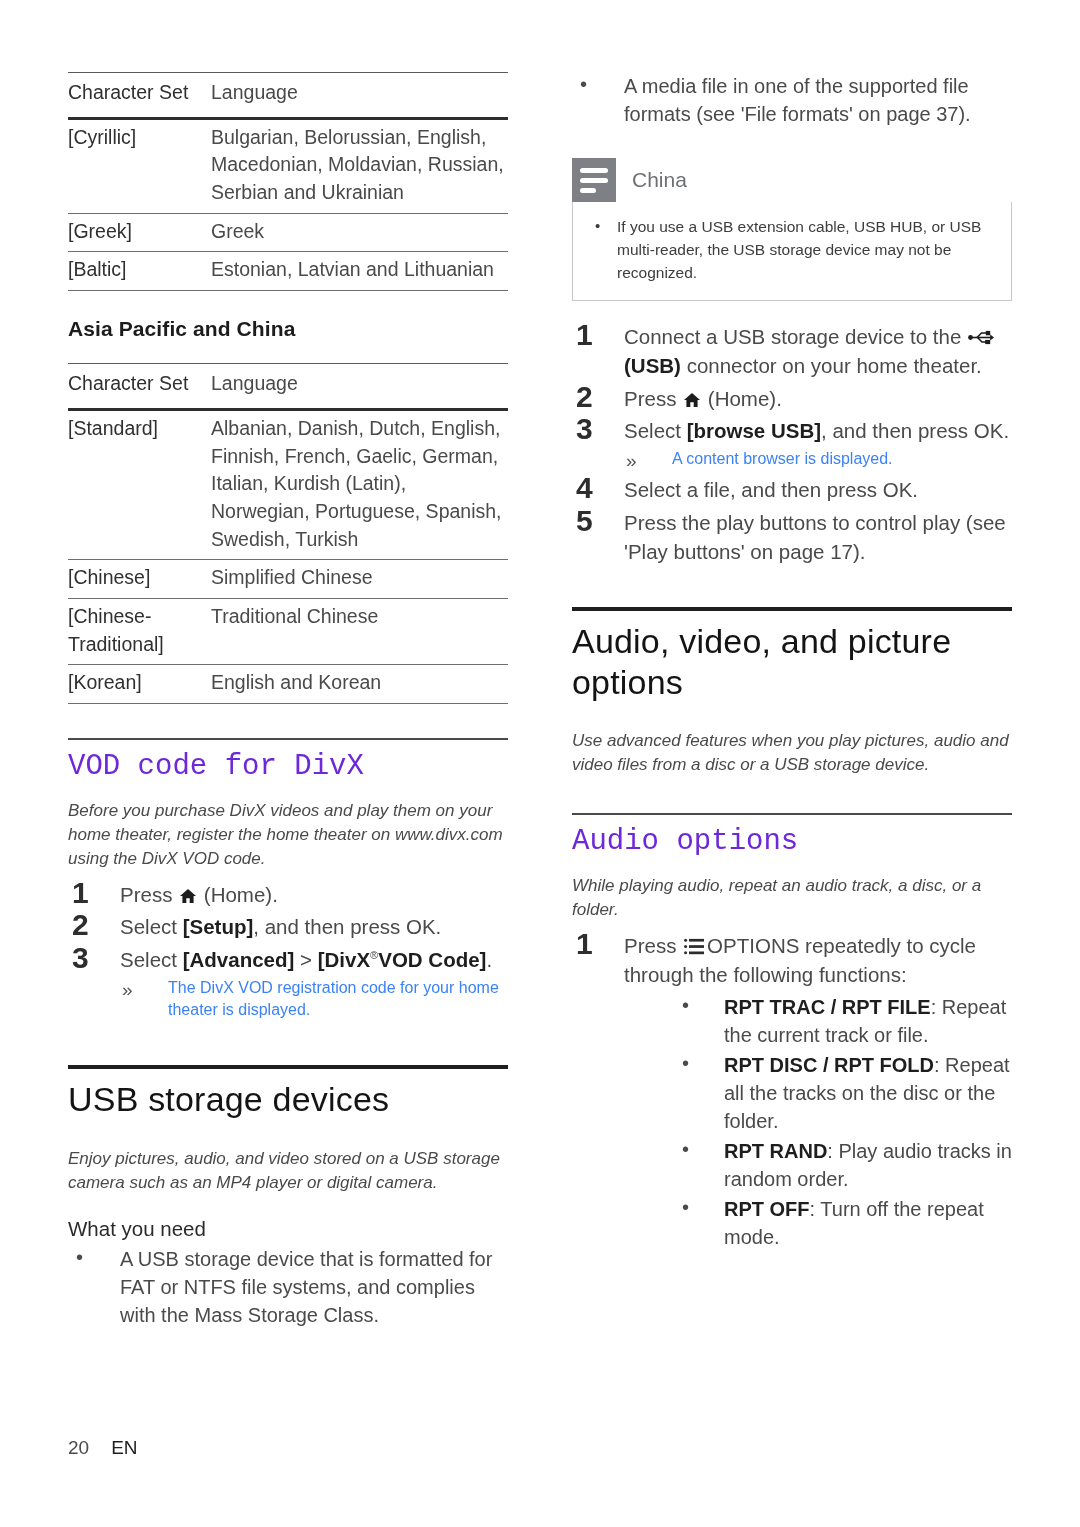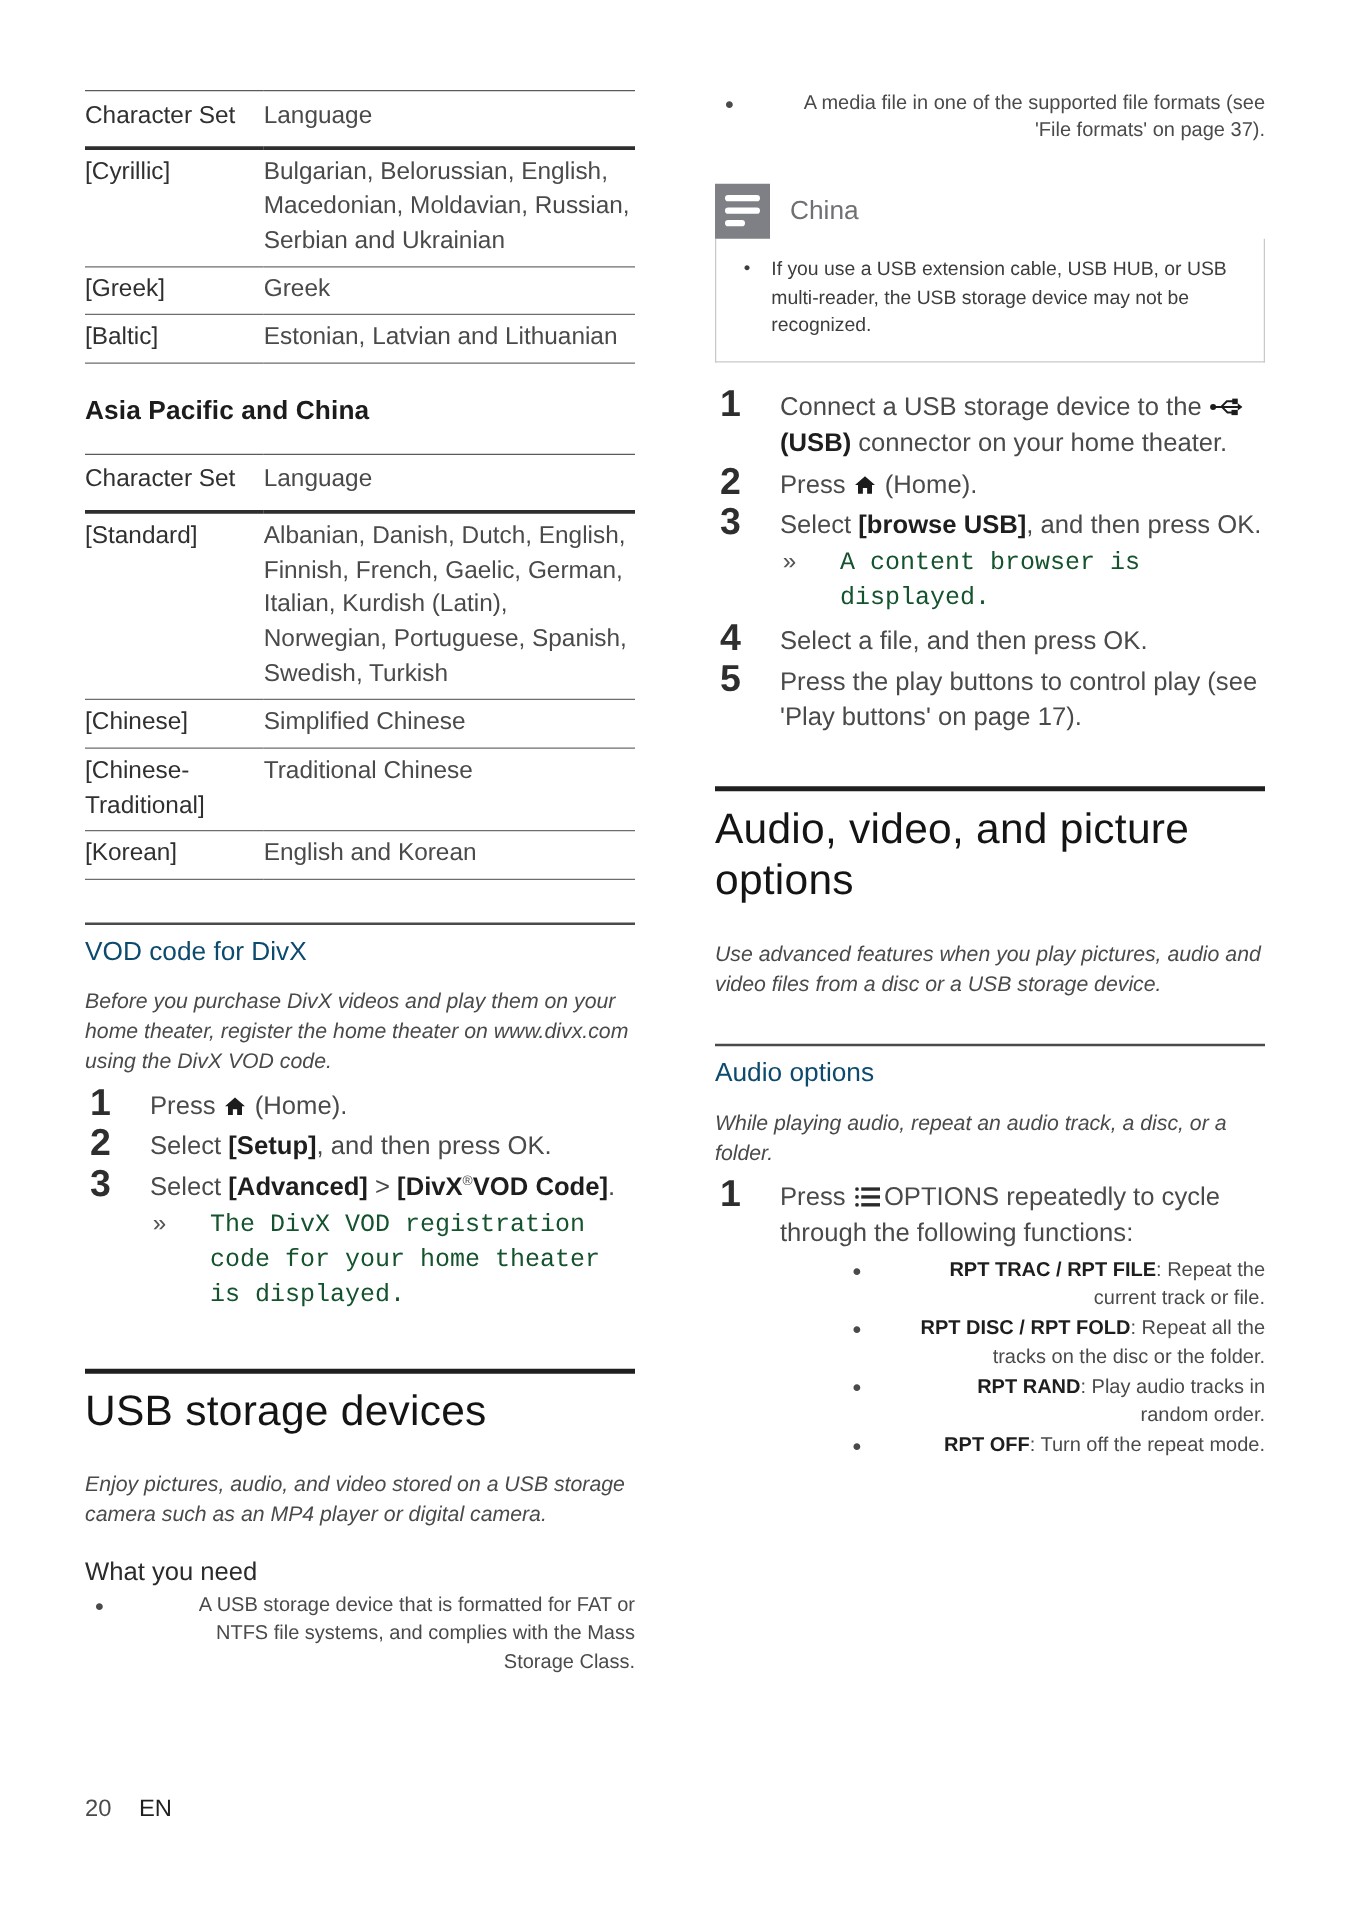--- a/index.html
+++ b/index.html
@@ -58,25 +58,26 @@
     color: #1c1c1c;
     margin: 26px 0 22px 0;
     letter-spacing: .1px;
   }
   .h2-block { margin-top: 34px; }
   .h2-rule {
     border-top: 2.2px solid #4a4a4a;
     margin-bottom: 9px;
   }
   .h2 {
-    font-size: 21px;
+    font-size: 29px;
     font-weight: normal;
-    color: #0c4a6e;
+    color: #6d28d9;
     margin: 0 0 4px 0;
     line-height: 1.25;
+    font-family: Liberation Mono, monospace;
   }
   .h1-block { margin-top: 44px; }
   .h1-rule {
     border-top: 4.5px solid #1f1f1f;
     margin-bottom: 10px;
   }
   .h1 {
     font-size: 34px;
     font-weight: normal;
     color: #141414;
@@ -129,49 +130,47 @@
 
   
   ul.result {
     list-style: none;
     margin: 2px 0 6px 0;
     padding: 0;
   }
   ul.result > li {
     position: relative;
     padding-left: 48px;
-    font-size: 20px;
+    font-size: 16px;
     line-height: 1.40;
-    color: #14532d;
+    color: #3b82f6;
     margin-bottom: 2px;
-    font-family: Liberation Mono, monospace;
   }
   ul.result > li::before {
     content: "\00BB";
     position: absolute;
     left: 2px;
     top: 0;
     font-size: 19px;
     color: #555;
   }
 
   
   ul.bullets {
     list-style: none;
     margin: 4px 0 6px 0;
     padding: 0;
   }
   ul.bullets > li {
     position: relative;
     padding-left: 52px;
-    font-size: 16px;
+    font-size: 20px;
     line-height: 1.40;
     color: #4a4a4a;
     margin-bottom: 2px;
-    text-align: right;
   }
   ul.bullets > li::before {
     content: "\2022";
     position: absolute;
     left: 8px;
     top: -2px;
     font-size: 20px;
     color: #4a4a4a;
   }
   ul.bullets.inner > li { padding-left: 48px; }

